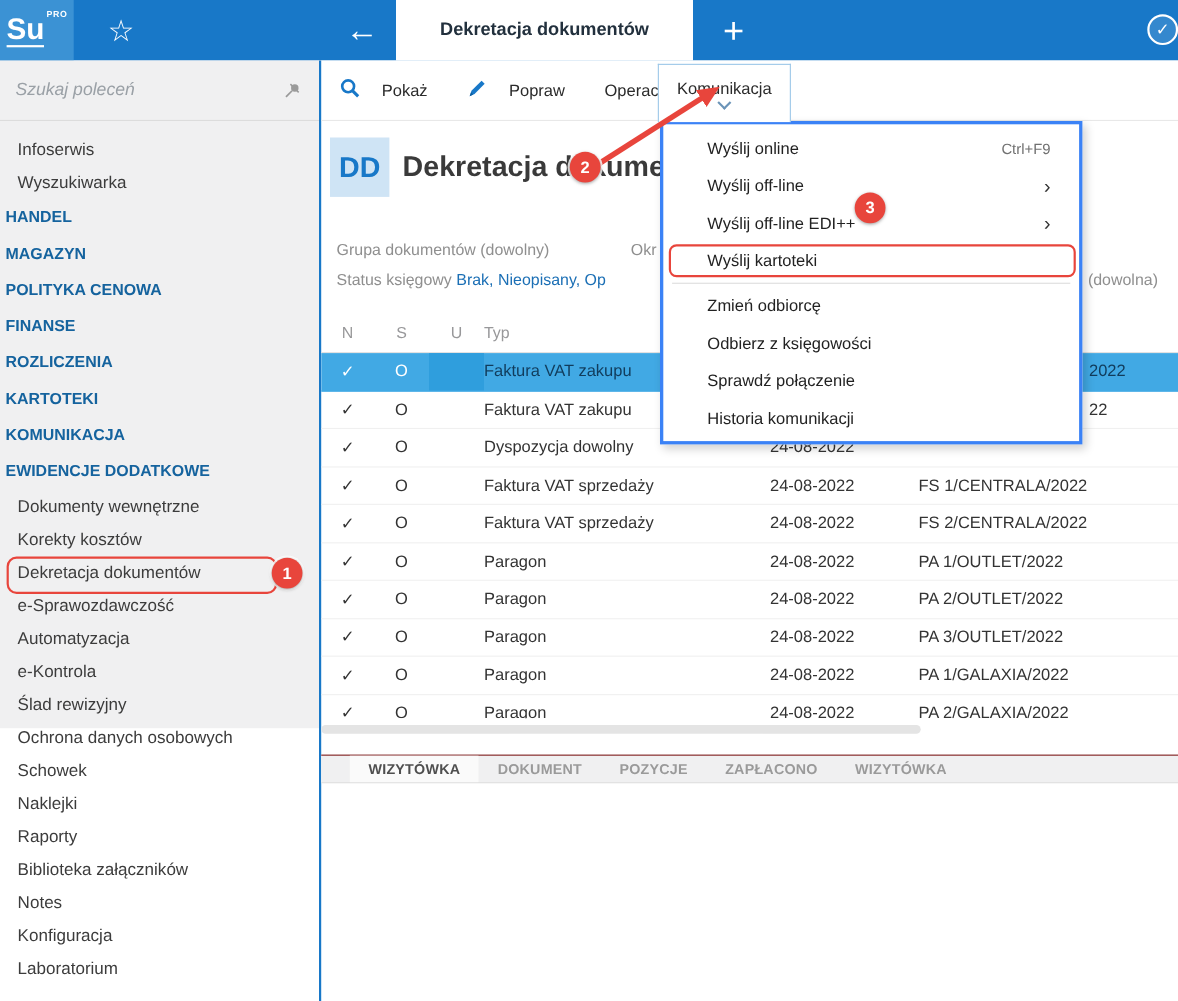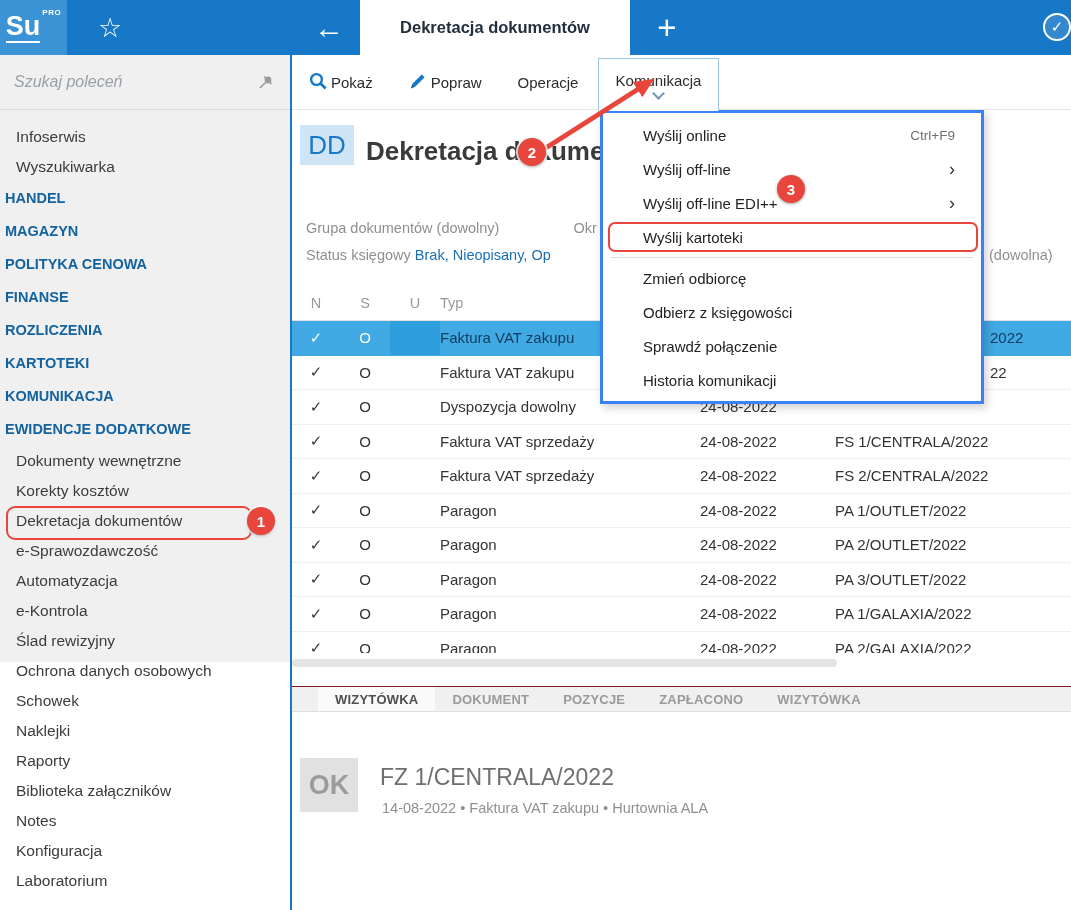--- a/index.html
+++ b/index.html
@@ -26,25 +26,25 @@
   .menu-list{padding-top:12px}
   .side-item{position:relative;height:30px;line-height:30px;padding-left:16px;font-size:15.5px;color:#3c3c3c;white-space:nowrap;cursor:default}
   .side-item.section{height:33px;line-height:33px;padding-left:5px;color:#15639e;font-weight:700;font-size:14.5px}
   .side-item.hl::before{content:'';position:absolute;left:6px;top:0;width:242px;height:30px;border:2px solid #e8453c;border-radius:9px;pointer-events:none}
   .step-badge{width:28px;height:28px;border-radius:50%;background:#e8453c;color:#fff;font-weight:700;font-size:15px;display:flex;align-items:center;justify-content:center;box-shadow:0 1px 3px rgba(0,0,0,.35),0 0 0 2px rgba(255,255,255,.85);line-height:1}
   .step-inline{position:absolute;left:247px;top:1px}
 
   
   .main{position:absolute;left:290px;top:55px;right:0;bottom:0;background:#fff;border-left:2px solid #1878c8}
   .toolbar{position:absolute;left:0;top:0;right:0;height:55px;border-bottom:1px solid #e8e8e8;display:flex;align-items:center;padding-left:13px;gap:28px}
-  .tbtn{display:flex;align-items:center;gap:4px;font-size:15px;color:#2b2b2b;height:55px;padding:0 4px}
+  .tbtn{display:flex;align-items:center;gap:20px;font-size:15px;color:#2b2b2b;height:55px;padding:0 4px}
   .tbtn-open{position:absolute;left:306px;top:3px;width:121px;height:53px;background:#fff;border:1px solid #9cc7e8;border-bottom:none;display:flex;flex-direction:column;align-items:center;justify-content:center;gap:3px;z-index:60;padding:0}
   .chev{width:9px;height:9px;border-right:2px solid #6b94b8;border-bottom:2px solid #6b94b8;transform:rotate(45deg);margin-top:-3px}
 
-  .dd-badge{position:absolute;left:8px;top:70px;width:54px;height:40px;background:#cfe4f5;color:#1878c8;font-size:26px;font-weight:400;display:flex;align-items:center;justify-content:center}
+  .dd-badge{position:absolute;left:8px;top:70px;width:54px;height:54px;background:#cfe4f5;color:#1878c8;font-size:26px;font-weight:700;display:flex;align-items:center;justify-content:center}
   .page-title{position:absolute;left:74px;top:81px;font-size:26px;color:#3a3a3a;white-space:nowrap}
 
   .filters{position:absolute;left:14px;top:160px;font-size:14.5px;line-height:27px;color:#8f8f8f;white-space:nowrap}
   .fval-link{color:#1b6fb5}
   .f-extra{margin-left:70px}
   .f-right{position:absolute;left:697px;top:187px;font-size:14.5px;line-height:27px;color:#8f8f8f}
 
   
   .thead{position:absolute;left:0;top:230px;right:0;height:36px;display:flex;align-items:center;color:#98989a;font-size:14.5px;border-bottom:1px solid #e2e2e2}
   .rows{position:absolute;left:0;top:266px;right:0;height:332px;overflow:hidden}
@@ -290,25 +290,20 @@
       </div>
 
     <div class="tabbar" id="tabbar">
         <div class="btab active">WIZYTÓWKA</div>
         <div class="btab">DOKUMENT</div>
         <div class="btab">POZYCJE</div>
         <div class="btab">ZAPŁACONO</div>
         <div class="btab">WIZYTÓWKA</div>
       </div>
 
-    <section class="detail">
-      <div class="ok-badge">OK</div>
-      <div class="doc-number">FZ 1/CENTRALA/2022</div>
-      <div class="doc-meta">14-08-2022  •  Faktura VAT zakupu  •  Hurtownia ALA</div>
-    </section>
   </main>
 
   <div class="dropdown" id="dropdown">
       <div class="mi">
         <span class="lbl">Wyślij online</span>
         <span class="sc">Ctrl+F9</span>
       </div>
       <div class="mi">
         <span class="lbl">Wyślij off-line</span>
         <span class="sub">›</span>

